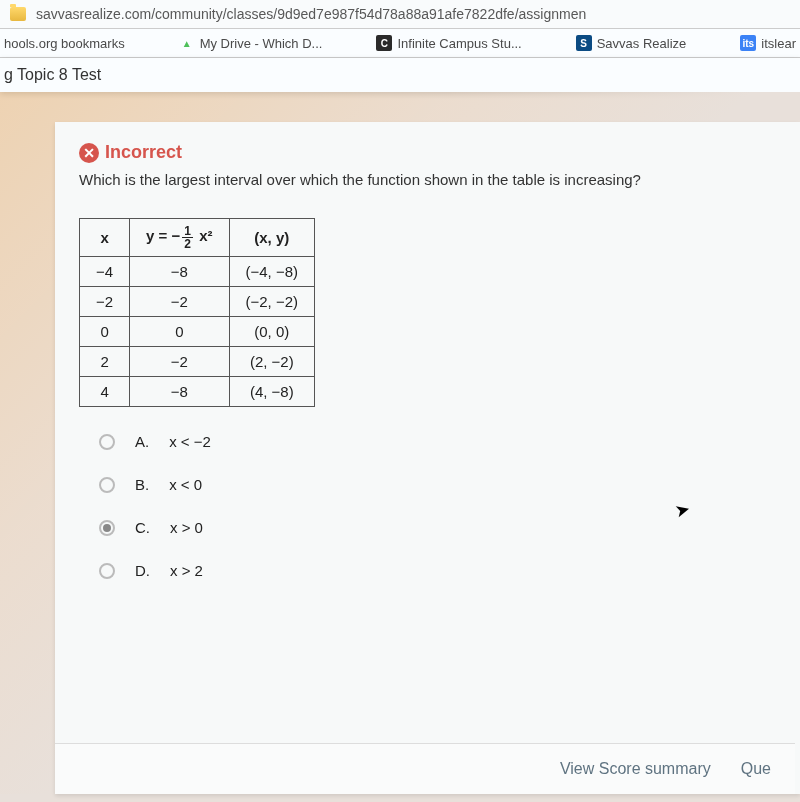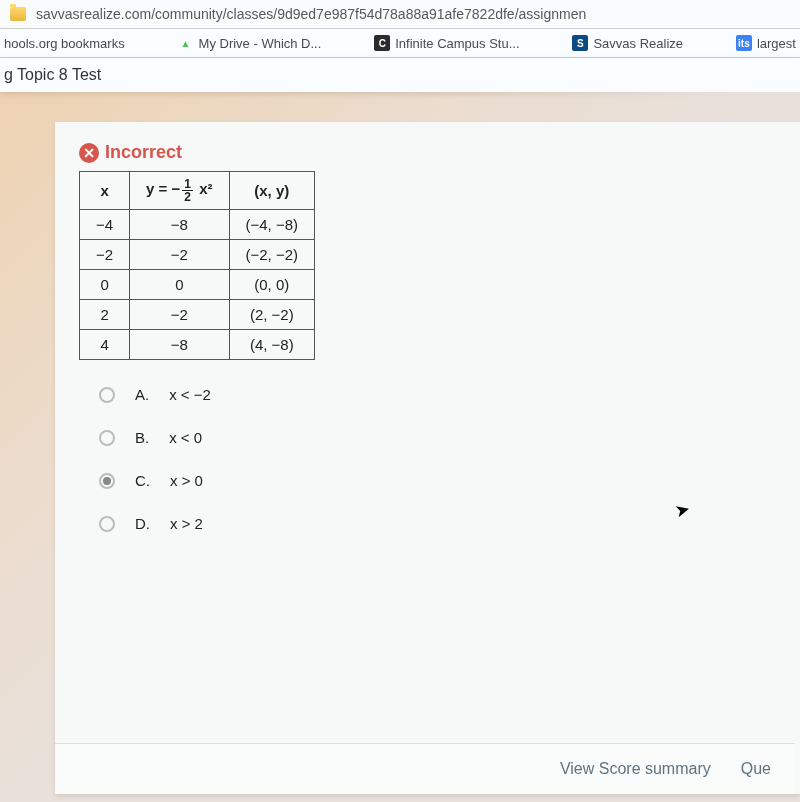--- a/index.html
+++ b/index.html
@@ -219,34 +219,35 @@
   <div class="bookmark-item">
     <span class="bm-icon" style="background:#2b2b2b;">C</span>
     <span>Infinite Campus Stu...</span>
   </div>
   <div class="bookmark-item">
     <span class="bm-icon" style="background:#0b4b83;">S</span>
     <span>Savvas Realize</span>
   </div>
   <div class="bookmark-item">
     <span class="bm-icon" style="background:#3b82f6;font-size:10px;">its</span>
-    <span>largest</span>
+    <span>itslear</span>
   </div>
 </div>
 
 <div class="tab-title">g Topic 8 Test</div>
 
 <div class="page-area">
   <div class="question-card">
 
     <div class="status-row">
       <span class="status-icon">✕</span>
       <span class="status-text">Incorrect</span>
     </div>
 
+    <div class="question-text">Which is the largest interval over which the function shown in the table is increasing?</div>
 
     <table class="func-table">
       <tbody>
           <tr>
         <th>x</th>
         <th>
           <span>y = −</span><span class="fraction">
                 <span class="num">1</span>
                 <span class="den">2</span>
               </span><span> x²</span>

